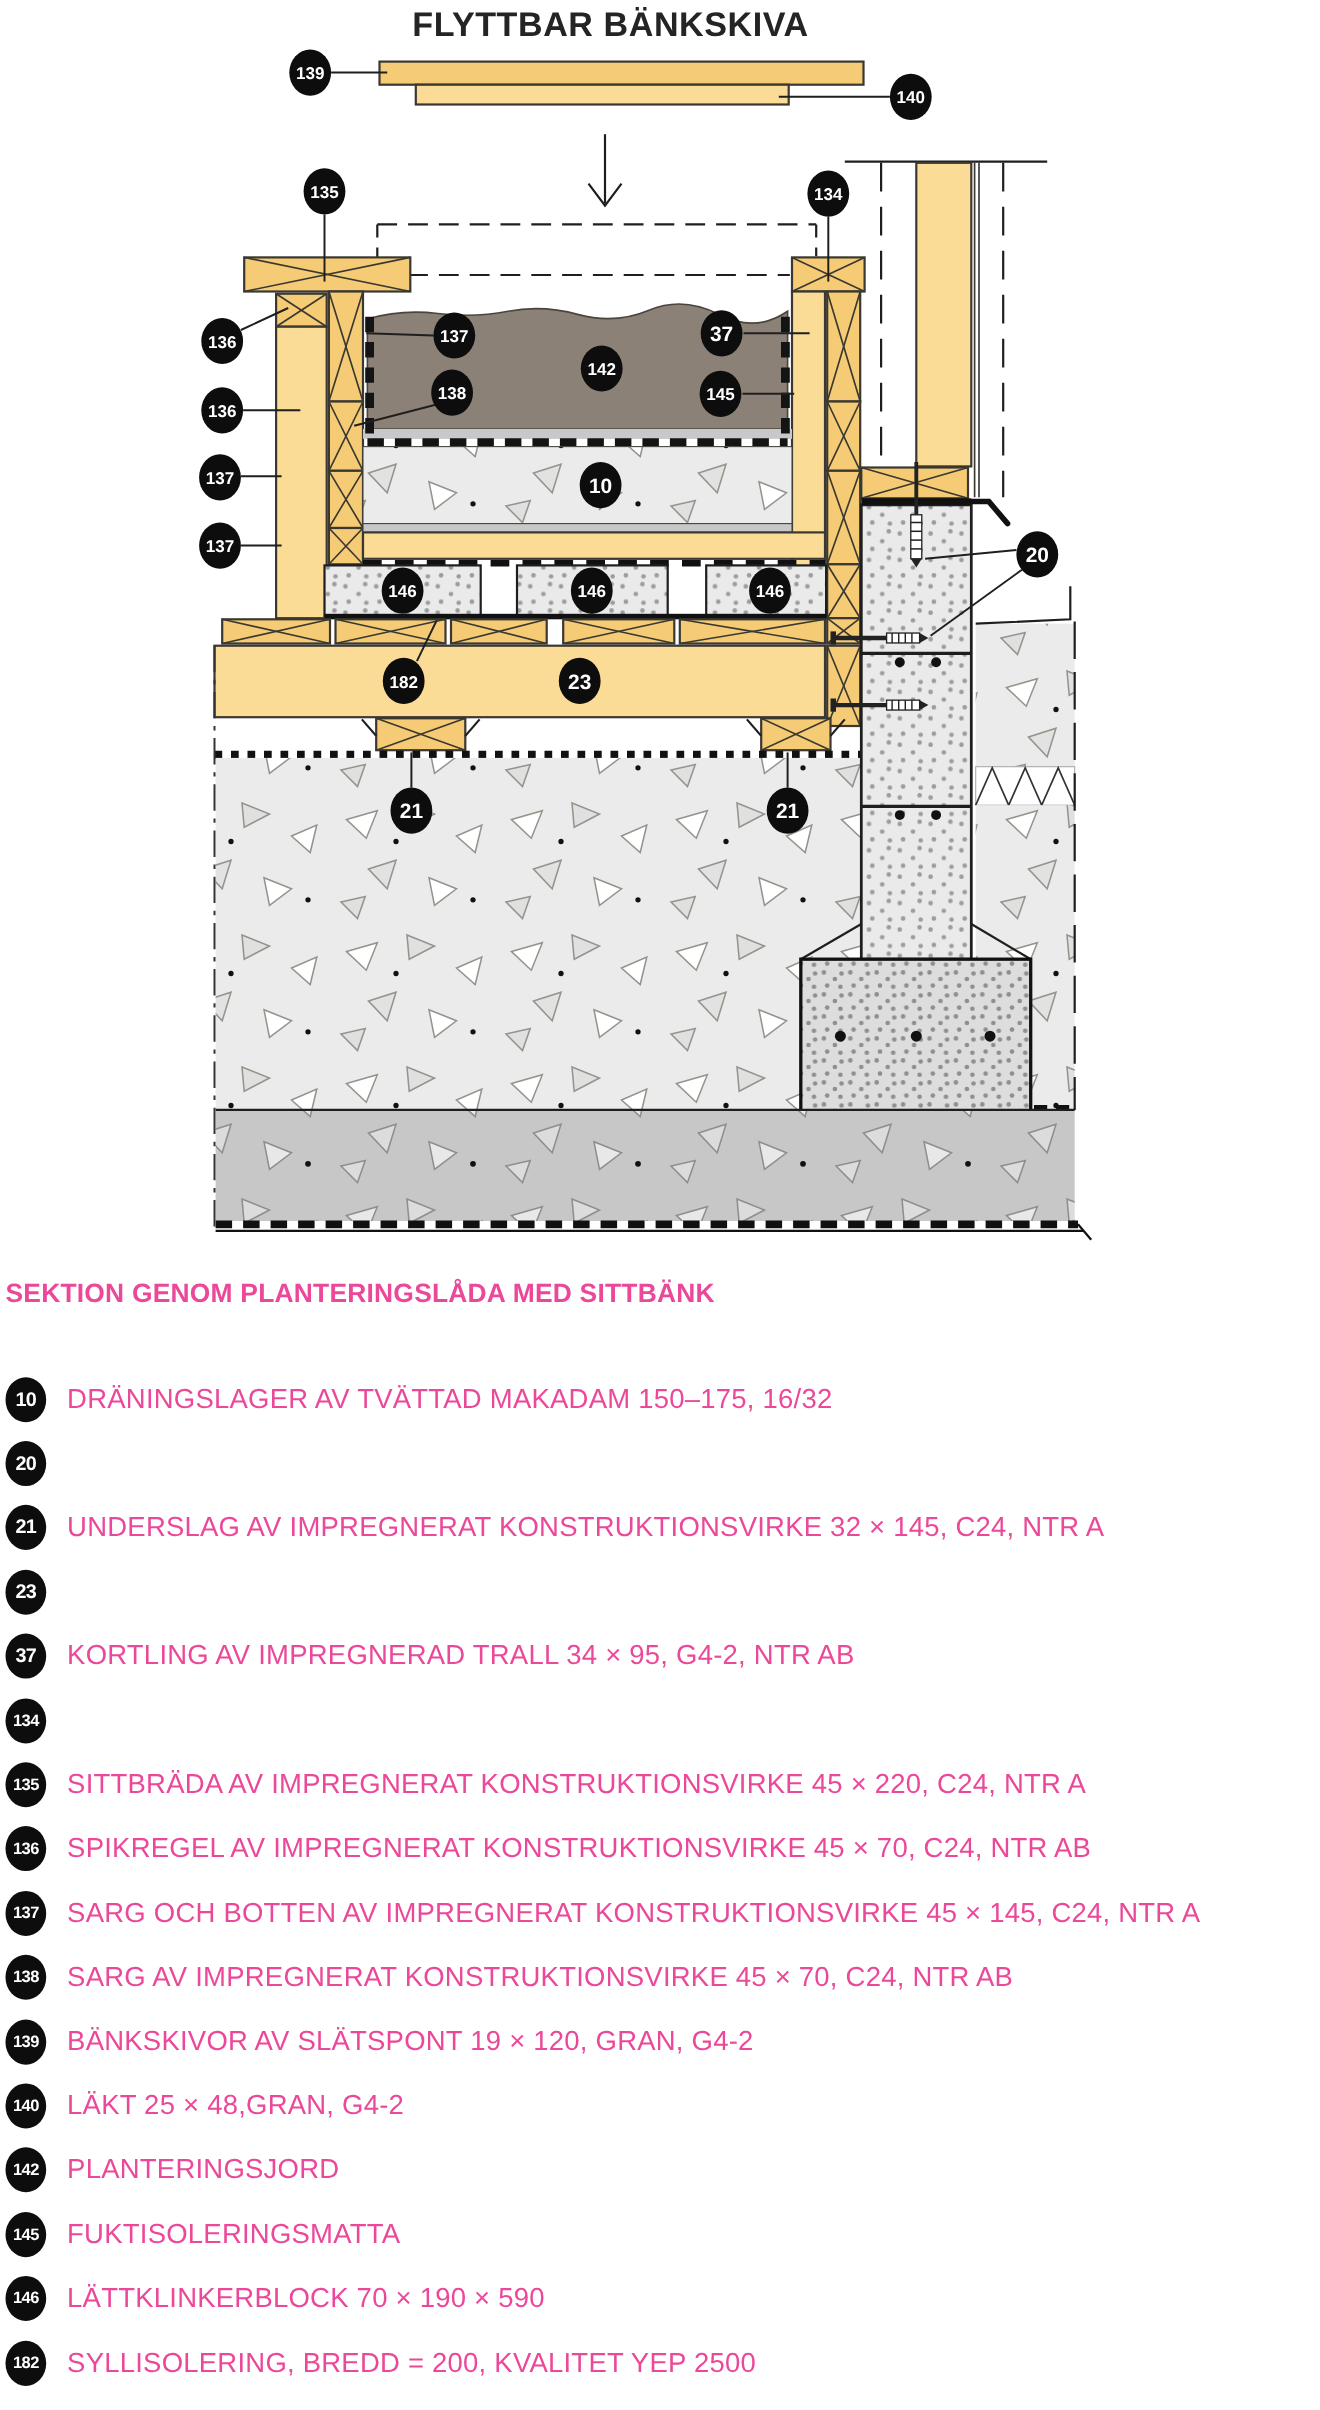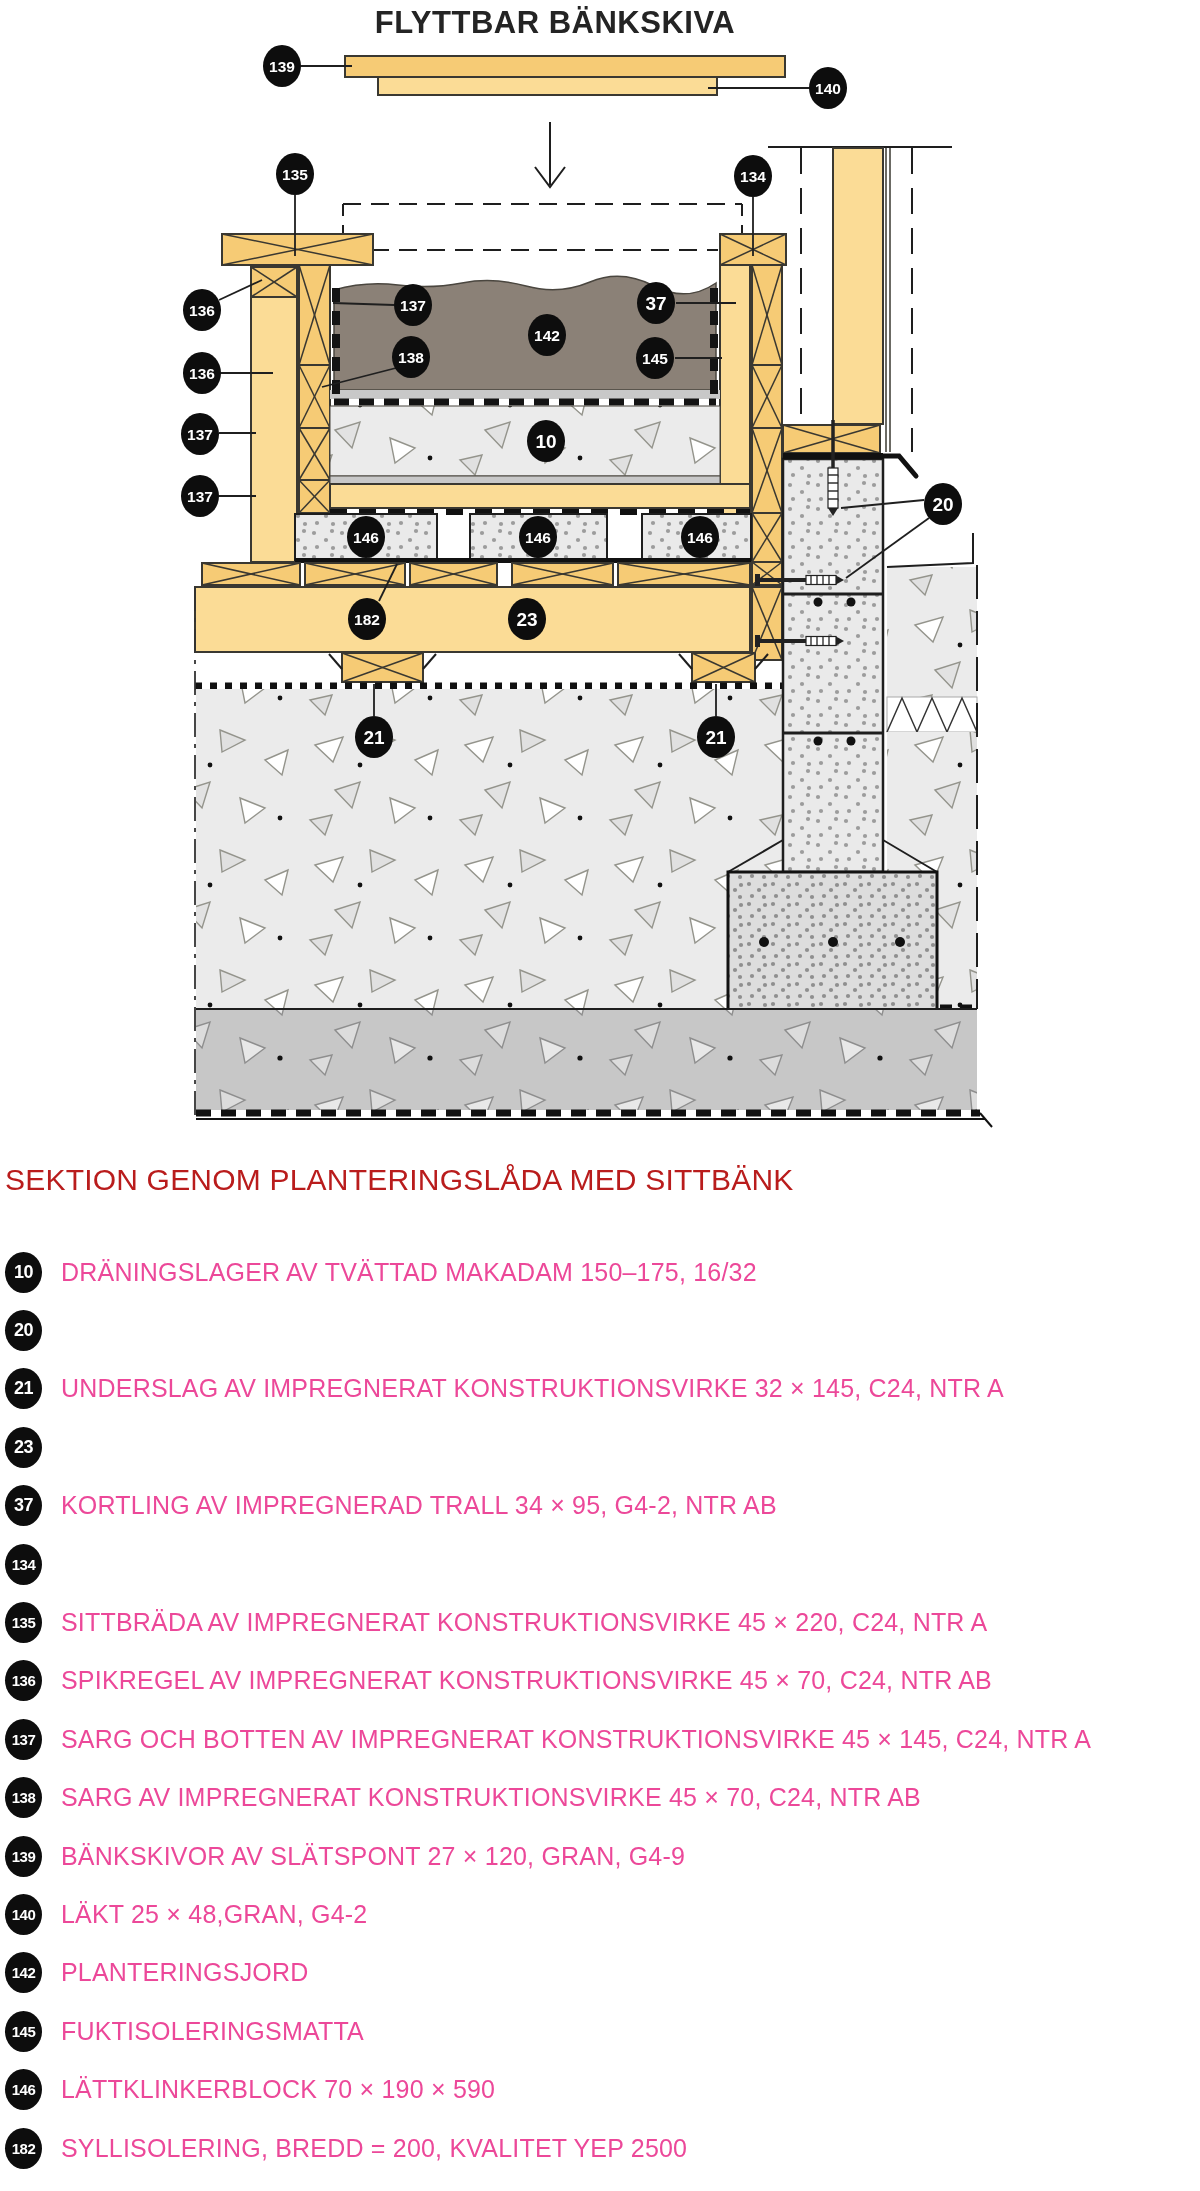--- a/index.html
+++ b/index.html
@@ -18,21 +18,21 @@
   .ln{stroke:#1e1e1e;stroke-width:2;fill:none;}
   .ld{stroke:#1f1f1f;stroke-width:1.8;fill:none;}
   .badge ellipse{fill:#0d0d0d;}
   .bt{fill:#ffffff;font-weight:700;text-anchor:middle;}
   .bt2{font-size:19px;}
   .bt3{font-size:15.5px;}
   .dtitle{font-size:31px;font-weight:700;letter-spacing:.5px;fill:#242424;text-anchor:middle;}
   
   #section-title{
     position:absolute;left:5px;top:1163px;width:1190px;
-    font-size:30px;font-weight:400;color:#b91c1c;letter-spacing:.2px;white-space:nowrap;
+    font-size:24px;font-weight:700;color:#ec4899;letter-spacing:.2px;white-space:nowrap;
   }
   #legend{position:absolute;left:5px;top:1243px;width:1190px;}
   .lrow{height:58.4px;display:flex;align-items:center;}
   .lbadge{
     width:37px;height:41px;border-radius:50%;background:#0d0d0d;color:#fff;
     display:flex;align-items:center;justify-content:center;
     font-weight:700;font-size:18px;flex:0 0 37px;letter-spacing:-.5px;
   }
   .lbadge.b3{font-size:15px;}
   .ltext{
@@ -457,21 +457,21 @@
   <div class="lrow">
       <span class="lbadge b3">137</span>
       <span class="ltext">SARG OCH BOTTEN AV IMPREGNERAT KONSTRUKTIONSVIRKE 45 × 145, C24, NTR A</span>
     </div>
   <div class="lrow">
       <span class="lbadge b3">138</span>
       <span class="ltext">SARG AV IMPREGNERAT KONSTRUKTIONSVIRKE 45 × 70, C24, NTR AB</span>
     </div>
   <div class="lrow">
       <span class="lbadge b3">139</span>
-      <span class="ltext">BÄNKSKIVOR AV SLÄTSPONT 27 × 120, GRAN, G4-9</span>
+      <span class="ltext">BÄNKSKIVOR AV SLÄTSPONT 19 × 120, GRAN, G4-2</span>
     </div>
   <div class="lrow">
       <span class="lbadge b3">140</span>
       <span class="ltext">LÄKT 25 × 48,GRAN, G4-2</span>
     </div>
   <div class="lrow">
       <span class="lbadge b3">142</span>
       <span class="ltext">PLANTERINGSJORD</span>
     </div>
   <div class="lrow">

